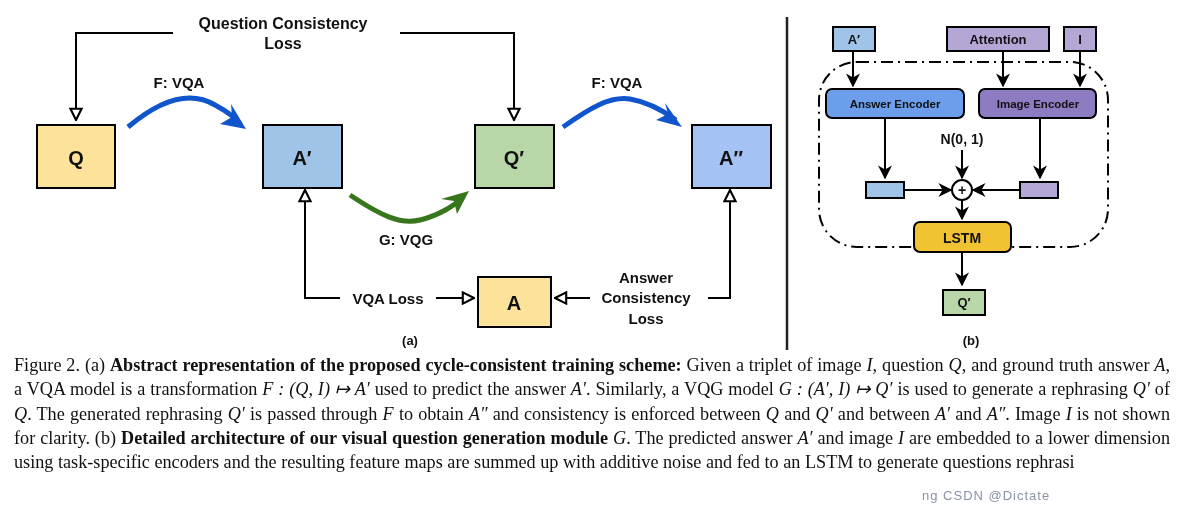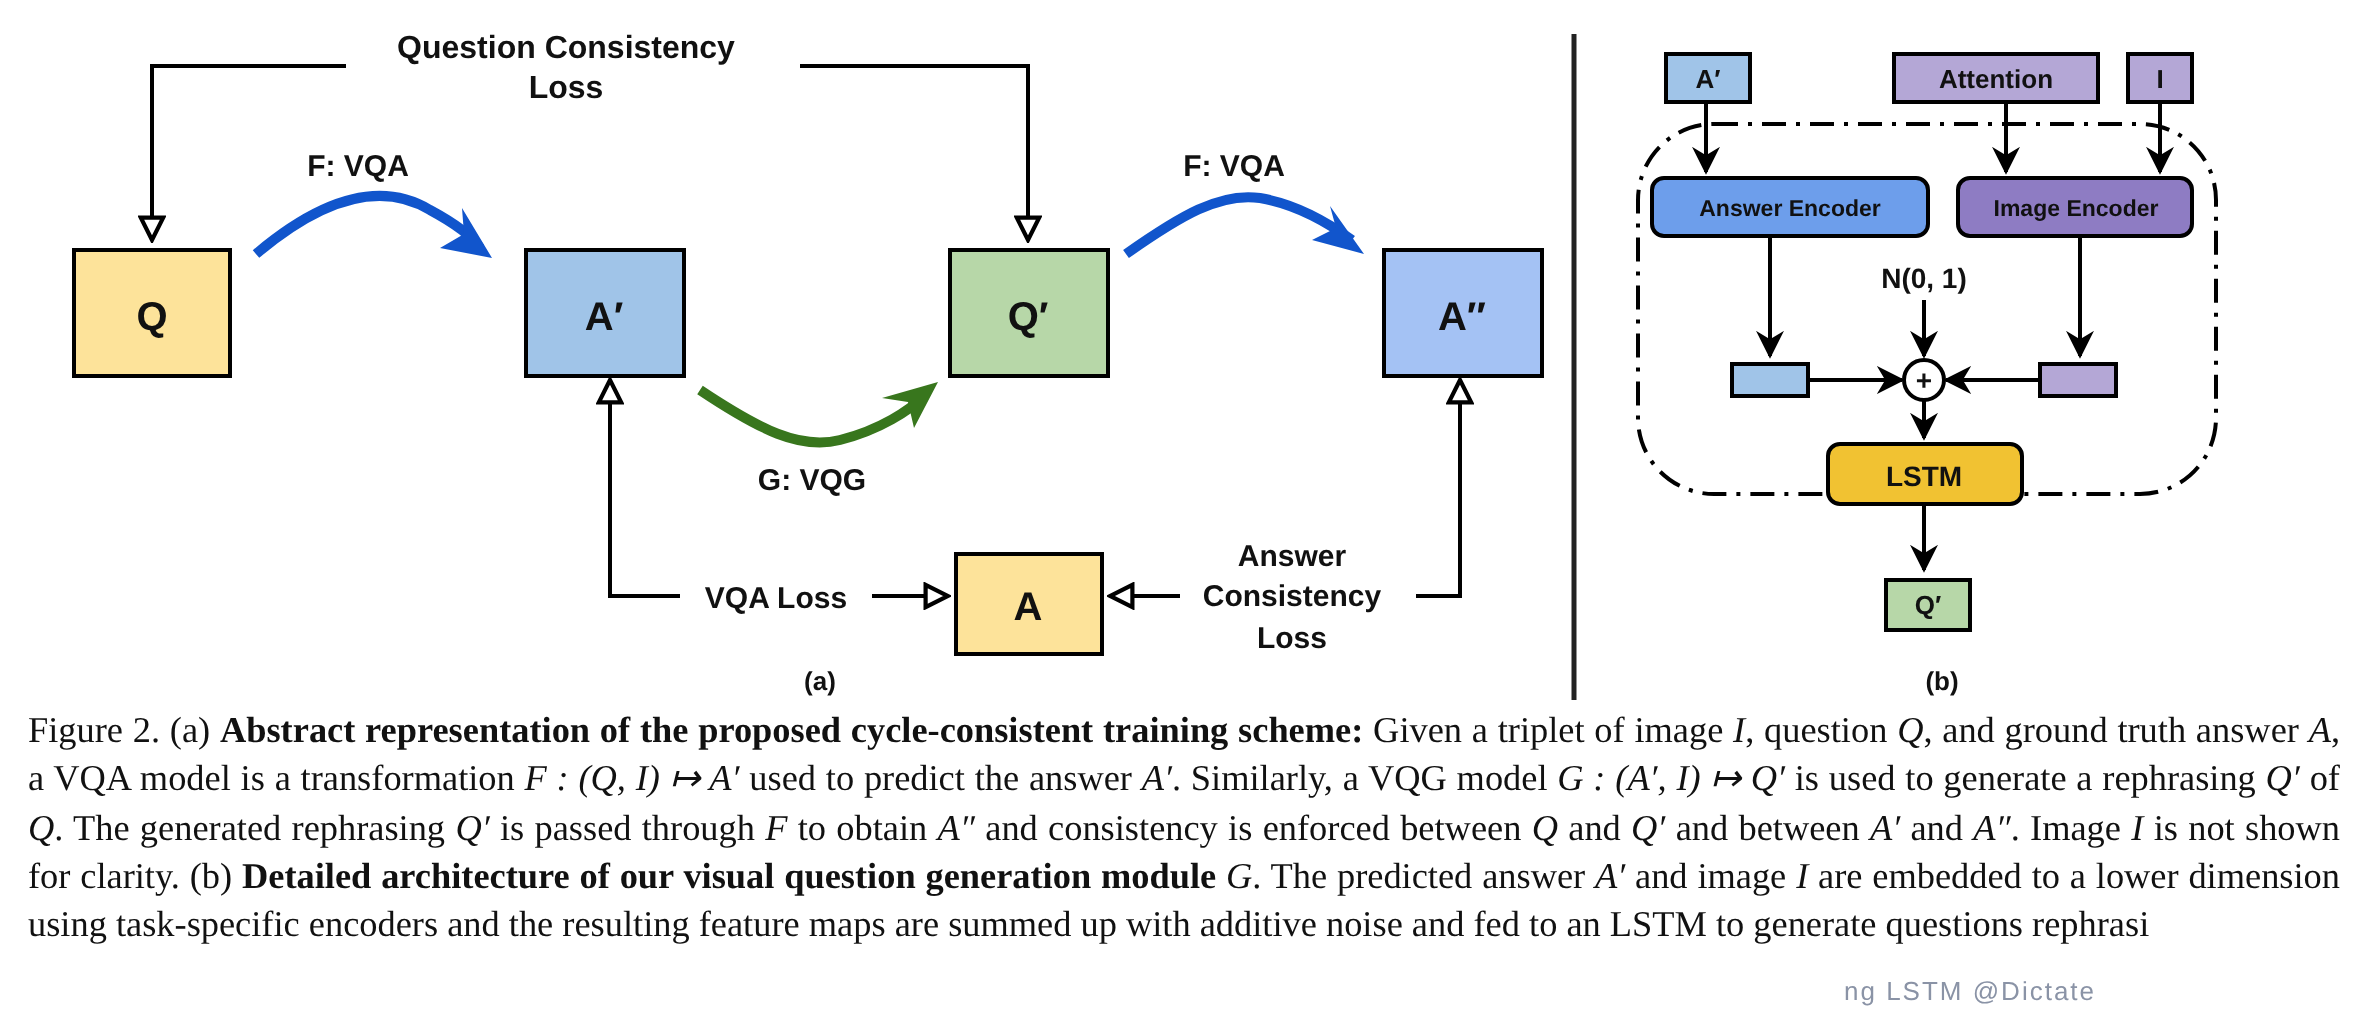--- a/index.html
+++ b/index.html
@@ -160,13 +160,13 @@
   <g>
     <rect x="943" y="290" width="42" height="25" fill="#b7d7a8" stroke="#000" stroke-width="2"></rect>
     <text class="lbl" x="964" y="307" font-size="13" text-anchor="middle">Q′</text>
   </g>
 
   <text class="lbl" x="971" y="345" font-size="13" text-anchor="middle">(b)</text>
 </svg>
 
 <div class="caption"><span>Figure 2. (a) </span><b>Abstract representation of the proposed cycle-consistent training scheme:</b><span> Given a triplet of image </span><i>I</i><span>, question </span><i>Q</i><span>, and ground truth answer </span><i>A</i><span>, a VQA model is a transformation </span><i>F : (Q, I) ↦ A′</i><span> used to predict the answer </span><i>A′</i><span>. Similarly, a VQG model </span><i>G : (A′, I) ↦ Q′</i><span> is used to generate a rephrasing </span><i>Q′</i><span> of </span><i>Q</i><span>. The generated rephrasing </span><i>Q′</i><span> is passed through </span><i>F</i><span> to obtain </span><i>A″</i><span> and consistency is enforced between </span><i>Q</i><span> and </span><i>Q′</i><span> and between </span><i>A′</i><span> and </span><i>A″</i><span>. Image </span><i>I</i><span> is not shown for clarity. (b) </span><b>Detailed architecture of our visual question generation module</b><span> </span><i>G</i><span>. The predicted answer </span><i>A′</i><span> and image </span><i>I</i><span> are embedded to a lower dimension using task-specific encoders and the resulting feature maps are summed up with additive noise and fed to an LSTM to generate questions rephrasi</span></div>
 
-<div class="watermark">ng LSTM @Dictate</div>
+<div class="watermark">ng CSDN @Dictate</div>
 
 </body></html>

